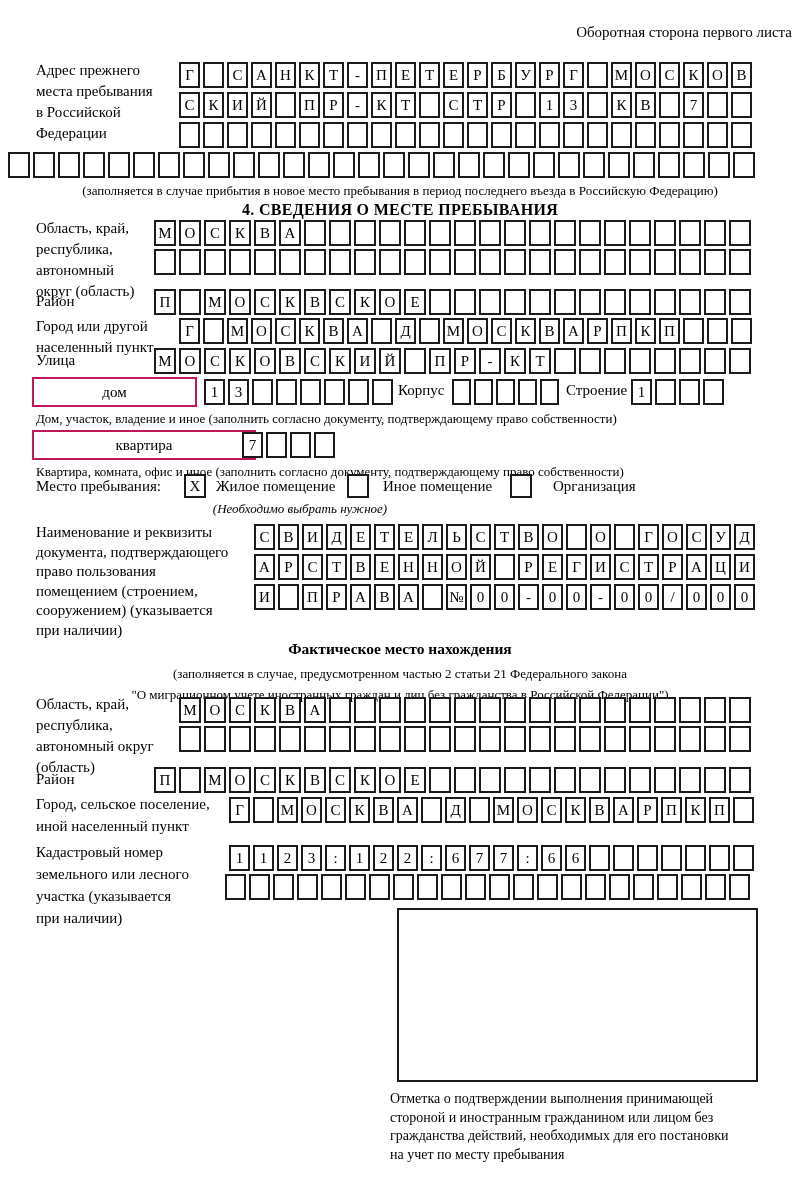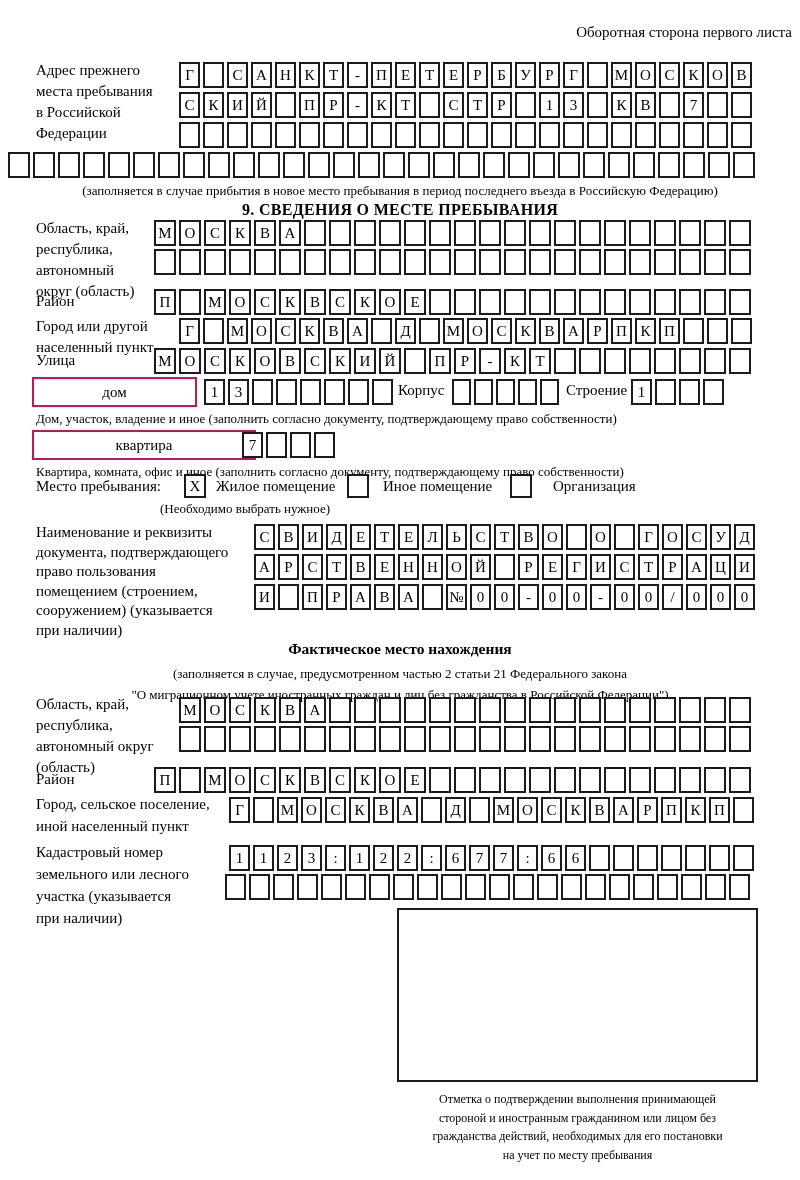--- a/index.html
+++ b/index.html
@@ -32,21 +32,21 @@
     box-sizing:border-box;border:2px solid #be185d;background:#fff;
     display:flex;align-items:center;justify-content:center;font-size:15px;
   }
   .cb{
     box-sizing:border-box;width:22px;height:24px;border:2px solid #1b1b1b;
     display:flex;align-items:center;justify-content:center;
     font-size:15px;font-weight:500;background:#fff;
   }
   .opt{font-size:15px;white-space:nowrap;}
   .stampbox{box-sizing:border-box;border:2px solid #1b1b1b;background:#fff;}
-  .stampcap{font-size:12px;line-height:18.5px;text-align:center;}
+  .stampcap{font-size:14px;line-height:18.5px;}
   .centerlines .line{text-align:center;}
 </style>
 </head>
 <body>
 
 <div class="page">
 
   <div class="abs hnote" style="top:24px;right:44px;">Оборотная сторона первого листа</div>
 
   <div class="abs label" style="left:36px;top:60px;width:150px;">
@@ -160,21 +160,21 @@
       <span class="cell">&nbsp;</span>
       <span class="cell">&nbsp;</span>
       <span class="cell">&nbsp;</span>
       <span class="cell">&nbsp;</span>
       <span class="cell">&nbsp;</span>
       <span class="cell">&nbsp;</span>
       <span class="cell">&nbsp;</span>
     </div>
   <div class="abs note" style="top:183px;">(заполняется в случае прибытия в новое место пребывания в период последнего въезда в Российскую Федерацию)</div>
 
-  <div class="abs sechead" style="top:201px;">9. СВЕДЕНИЯ О МЕСТЕ ПРЕБЫВАНИЯ</div>
+  <div class="abs sechead" style="top:201px;">4. СВЕДЕНИЯ О МЕСТЕ ПРЕБЫВАНИЯ</div>
 
   <div class="abs label" style="left:36px;top:218px;width:150px;">
       <div class="line">Область, край,</div>
       <div class="line">республика,</div>
       <div class="line">автономный</div>
       <div class="line">округ (область)</div>
     </div>
   <div class="abs cellrow w" style="left:154px;top:220px;">
       <span class="cell">М</span>
       <span class="cell">О</span>
@@ -352,21 +352,21 @@
     </div>
   <div class="abs caption" style="left:36px;top:464px;">Квартира, комната, офис и иное (заполнить согласно документу, подтверждающему право собственности)</div>
 
   <div class="abs opt" style="left:36px;top:478px;">Место пребывания:</div>
   <span class="abs cb" style="left:184px;top:474px;">X</span>
   <div class="abs opt" style="left:216px;top:478px;">Жилое помещение</div>
   <span class="abs cb" style="left:347px;top:474px;"></span>
   <div class="abs opt" style="left:383px;top:478px;">Иное помещение</div>
   <span class="abs cb" style="left:510px;top:474px;"></span>
   <div class="abs opt" style="left:553px;top:478px;">Организация</div>
-  <div class="abs caption" style="left:160px;top:501px;width:280px;text-align:left;">(Необходимо выбрать нужное)</div>
+  <div class="abs caption" style="left:160px;top:501px;width:280px;text-align:center;font-style:italic;">(Необходимо выбрать нужное)</div>
 
   <div class="abs label lh19" style="left:36px;top:523px;width:215px;">
       <div class="line">Наименование и реквизиты</div>
       <div class="line">документа, подтверждающего</div>
       <div class="line">право пользования</div>
       <div class="line">помещением (строением,</div>
       <div class="line">сооружением) (указывается</div>
       <div class="line">при наличии)</div>
     </div>
   <div class="abs cellrow" style="left:254px;top:524px;">

